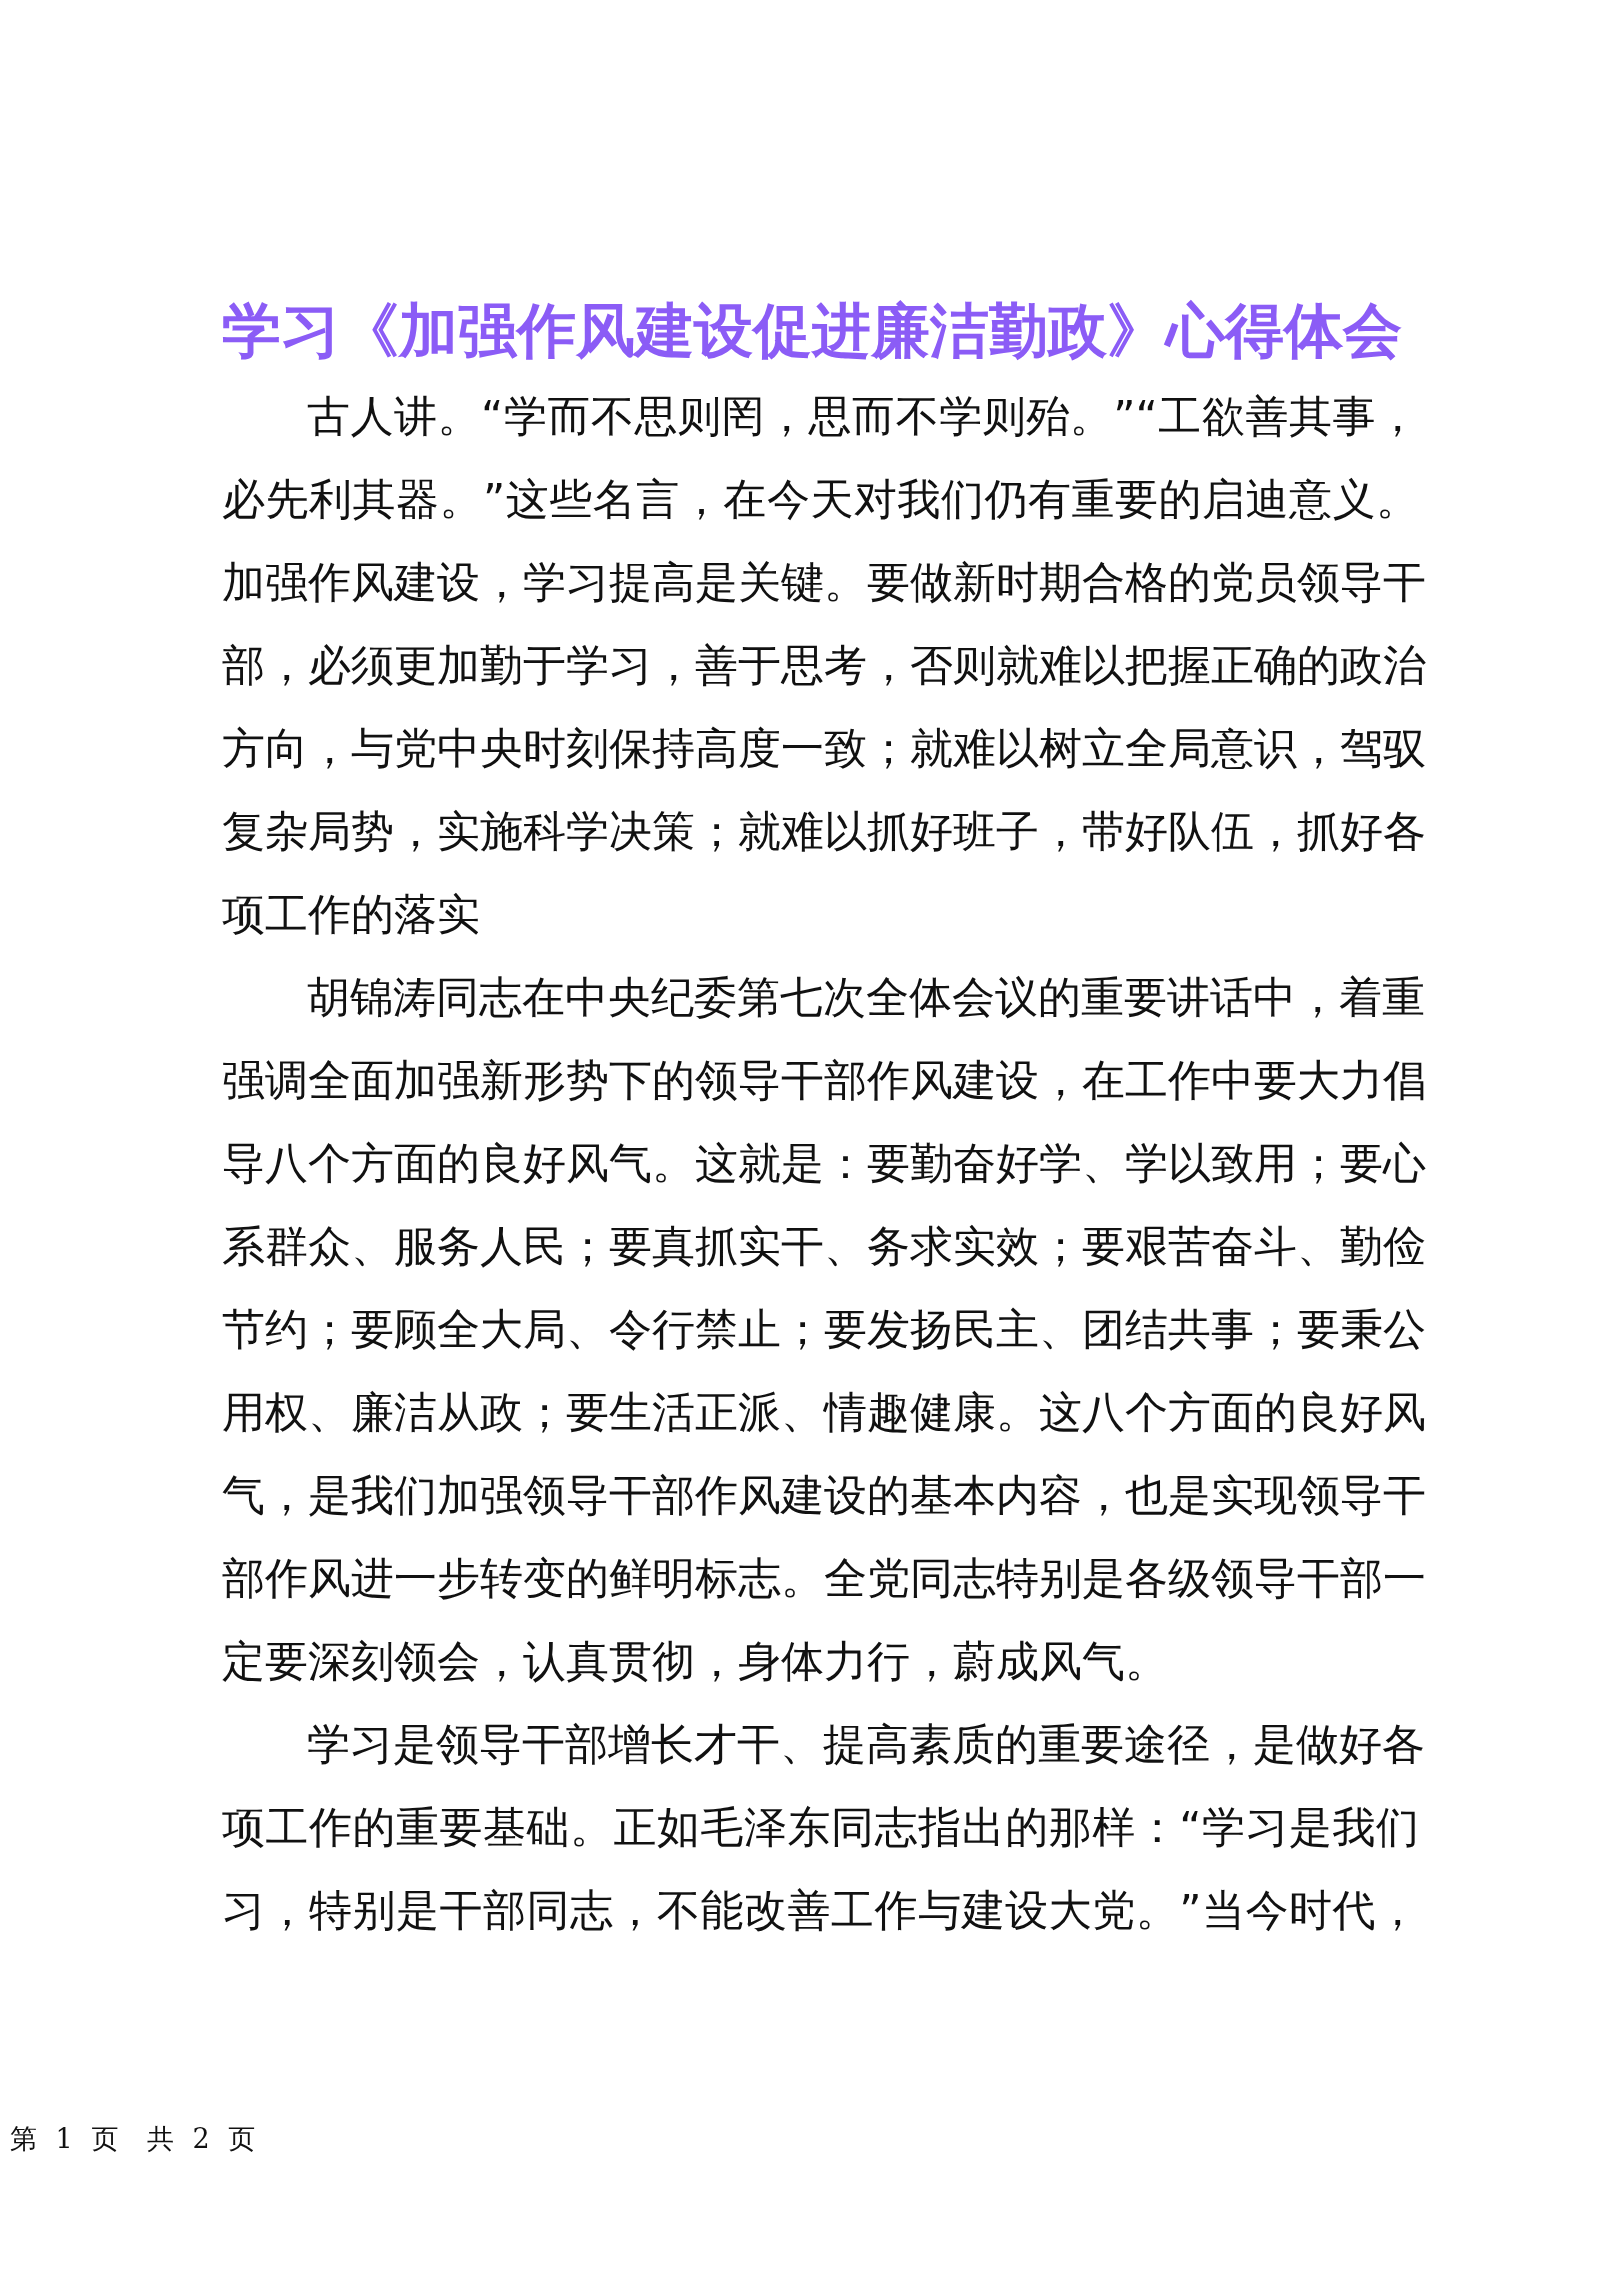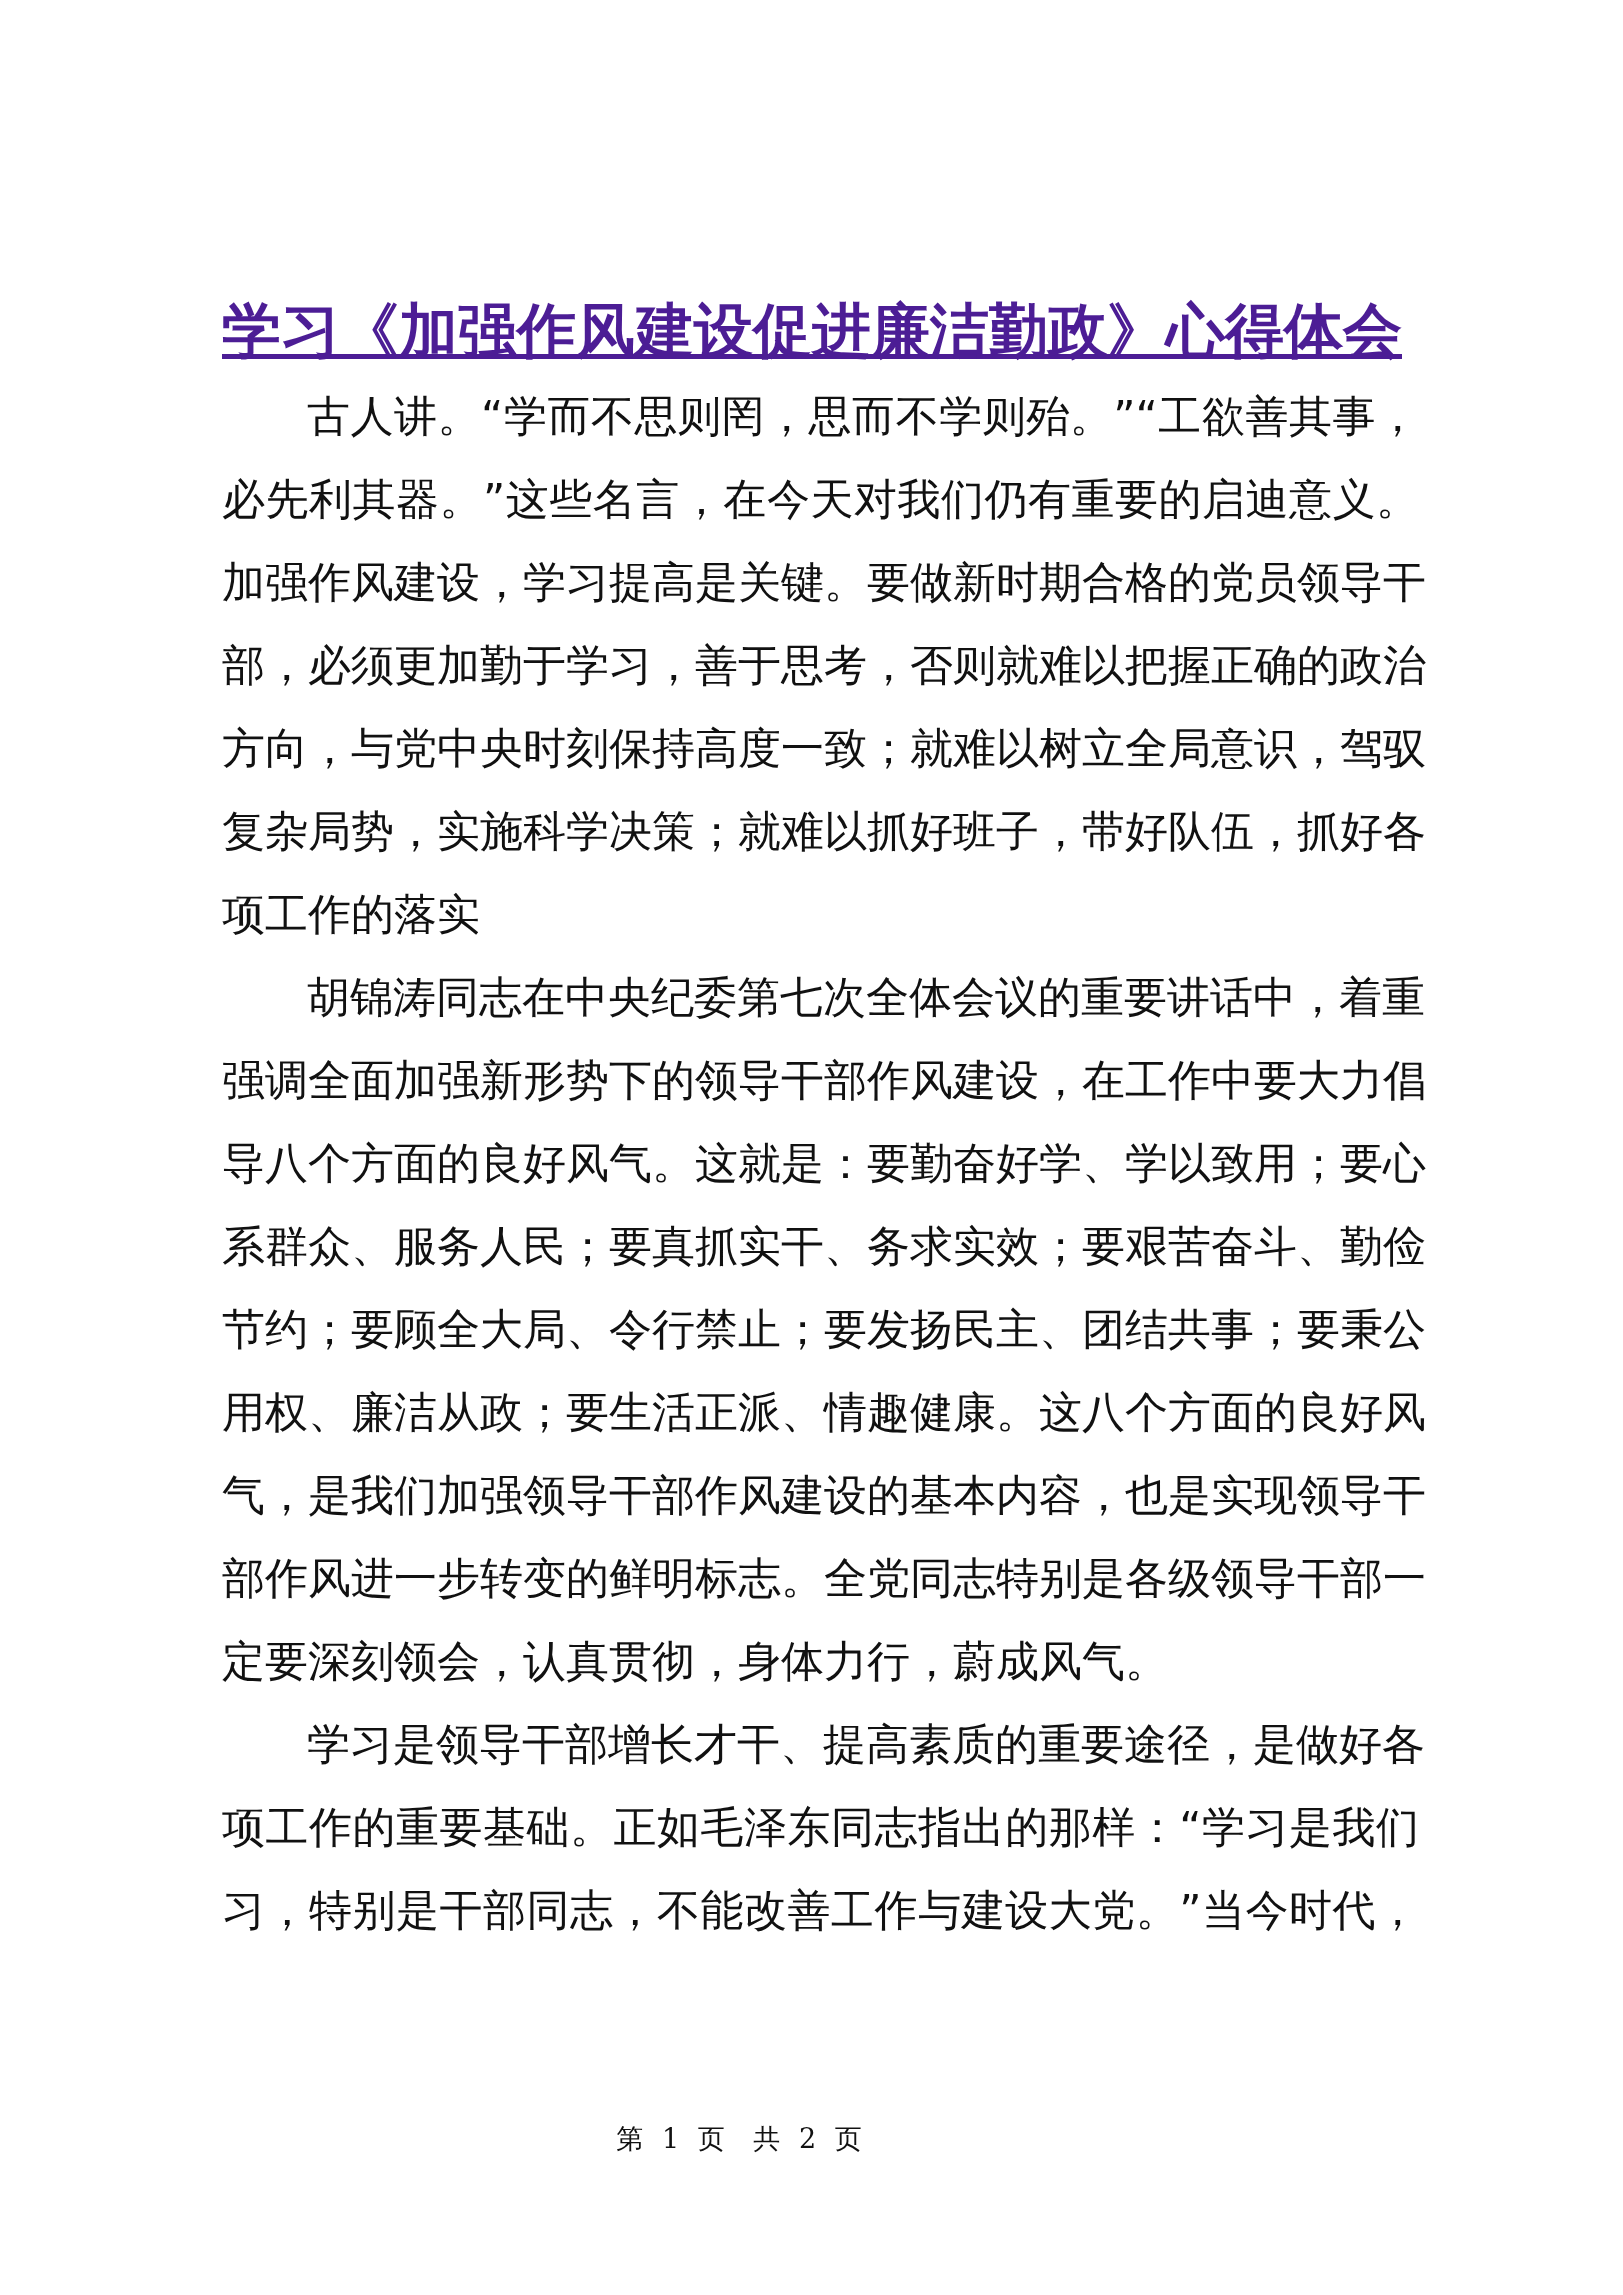--- a/index.html
+++ b/index.html
@@ -1,33 +1,33 @@
 <!DOCTYPE html>
 <html style="font-size:13.5px"><head>
 <meta charset="utf-8">
 <style>
   html, body { margin: 0; padding: 0; background: #ffffff; }
   body { width: 1623px; height: 2295px; position: relative; overflow: hidden; }
   .page { position: absolute; left: 0; top: 0; width: 1623px; height: 2295px; background: #ffffff; }
   .title {
     position: absolute; left: 222px; top: 293px; width: 1201px;
     font-family: "DejaVu Serif", "Liberation Serif", serif;
-    font-size: 59px; line-height: 76px; font-weight: bold; color: #4c1d95;
-    white-space: nowrap; letter-spacing: 0px; text-decoration: underline;
+    font-size: 59px; line-height: 76px; font-weight: bold; color: #8b5cf6;
+    white-space: nowrap; letter-spacing: 0px;
   }
   .body {
     position: absolute; left: 222px; top: 375px; width: 1197px;
     font-family: "DejaVu Sans", "Liberation Sans", sans-serif;
     font-size: 43px; line-height: 83px; color: #111;
   }
   .line { display: block; height: 83px; white-space: nowrap; overflow: visible; text-align: justify; text-align-last: justify; }
   .line.last { text-align-last: left; }
   .line.indent { padding-left: 85px; }
   .footer {
-    position: absolute; left: 0; top: 2122px; width: 1478px; text-align: center;
+    position: absolute; left: 0; top: 2122px; width: 1478px; 
     font-family: "DejaVu Serif", "Liberation Serif", serif;
     font-size: 27px; line-height: 34px; color: #111;
   }
   .footer span { margin: 0 5px; }
 </style>
 </head>
 <body>
 
 <div class="page">
   <div class="title">学习《加强作风建设促进廉洁勤政》心得体会</div>

